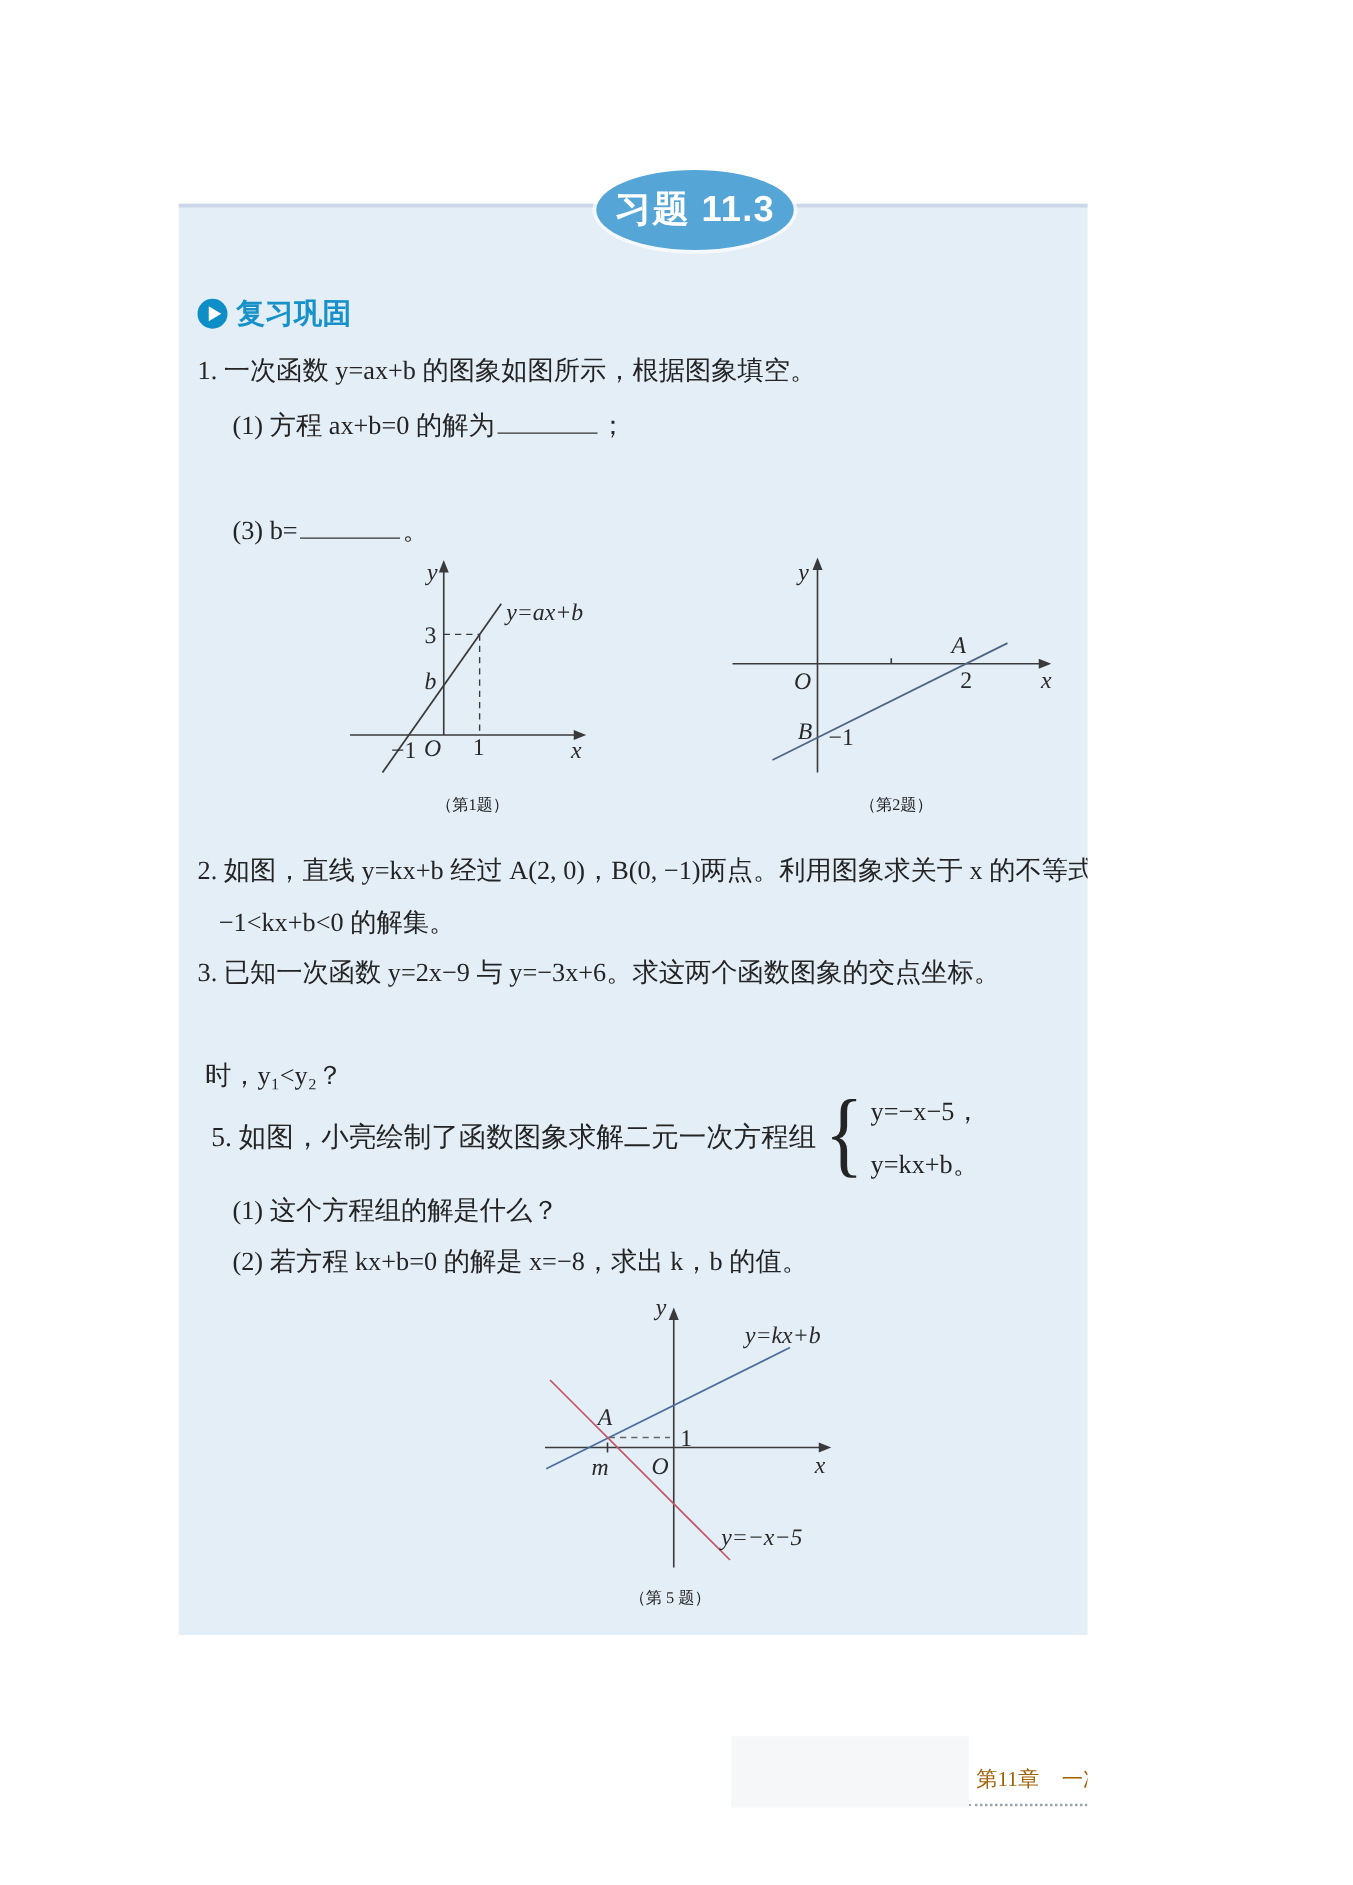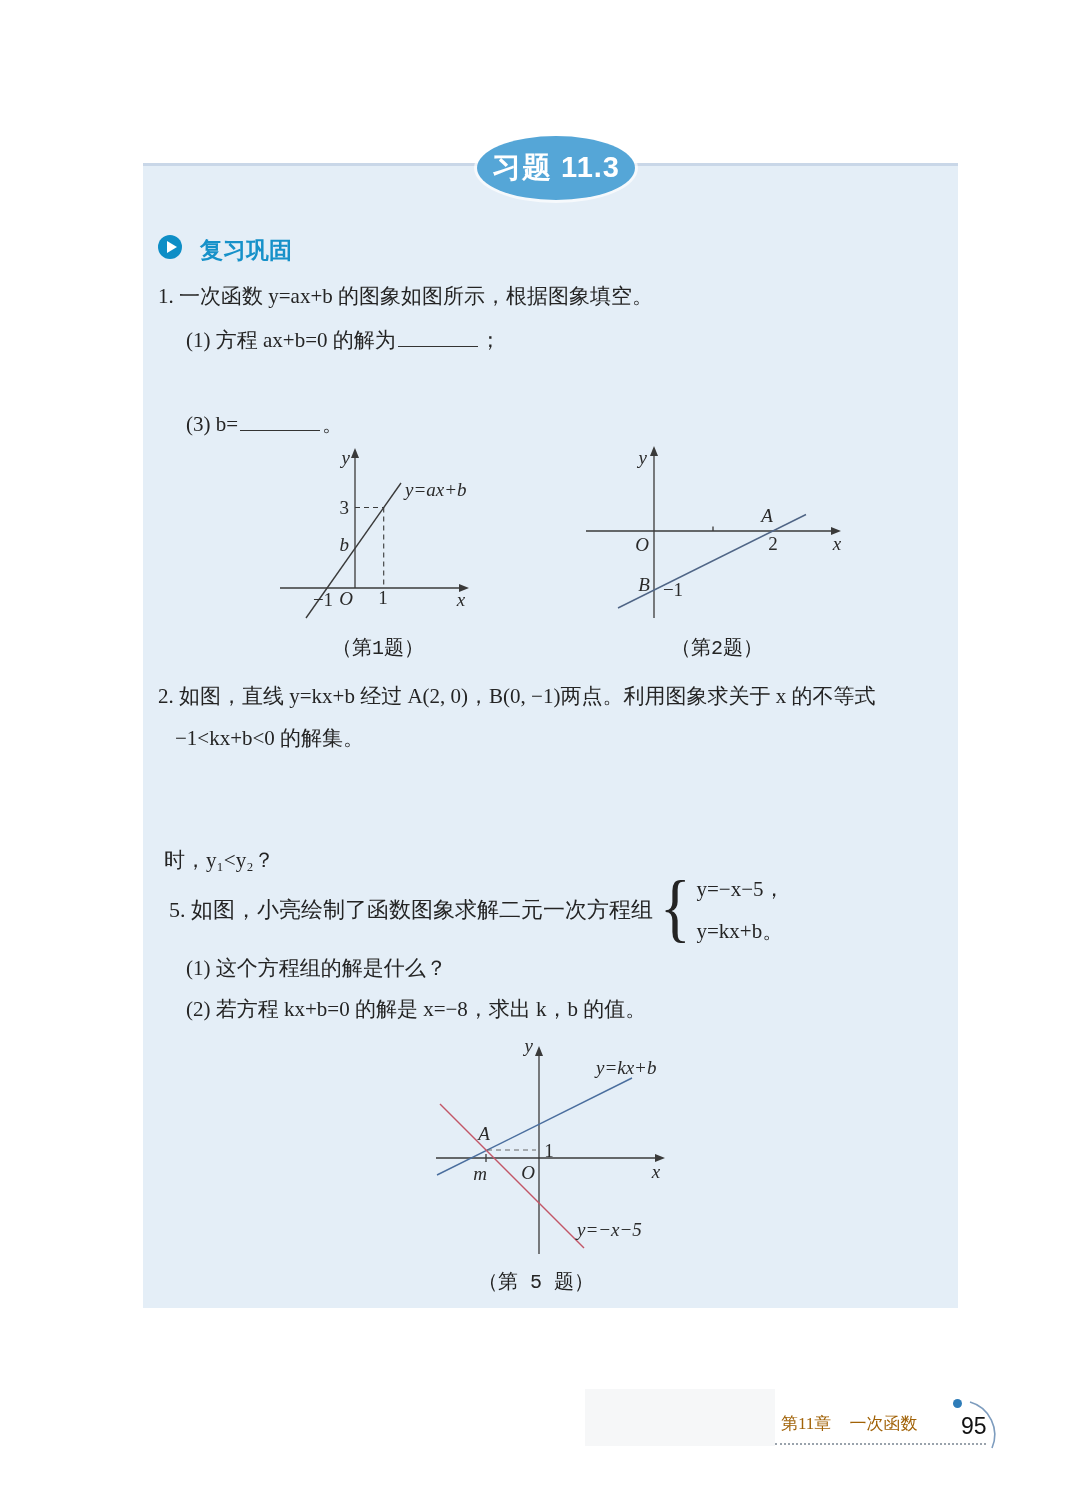--- a/index.html
+++ b/index.html
@@ -1,40 +1,40 @@
 <!DOCTYPE html>
 <html><head>
 <meta charset="utf-8">
 <style>
   html,body{margin:0;padding:0;background:#ffffff;}
-  .page{position:relative;width:1082px;height:1508px;background:#ffffff;overflow:hidden;
+  .page{position:relative;width:870px;height:1508px;background:#ffffff;overflow:hidden;
         font-family:"Liberation Serif","DejaVu Serif",serif;color:#242424;}
   .panel{position:absolute;left:143px;top:163px;width:815px;height:1145px;
          background:#e4eef7;border-top:3px solid #c9d7e8;box-sizing:border-box;}
   .badge{position:absolute;left:477px;top:136px;width:158px;height:64px;background:#55a6d7;
          border-radius:50%;color:#ffffff;font-weight:bold;font-size:29px;letter-spacing:1px;
          display:flex;align-items:center;justify-content:center;
          font-family:"Liberation Sans","DejaVu Sans",sans-serif;
          box-shadow:0 0 0 3px rgba(255,255,255,.65);}
-  .section-head{position:absolute;left:158px;top:235px;display:flex;align-items:flex-start;gap:18px;}
+  .section-head{position:absolute;left:158px;top:235px;display:flex;align-items:center;gap:7px;}
   .play-circle{width:24px;height:24px;border-radius:50%;background:#0e8ec6;position:relative;flex:0 0 auto;}
   .play-circle::after{content:"";position:absolute;left:9px;top:6px;width:0;height:0;
          border-left:10px solid #ffffff;border-top:6px solid transparent;border-bottom:6px solid transparent;}
   .section-label{color:#1691c9;font-weight:bold;font-size:23px;
          font-family:"Liberation Sans","DejaVu Sans",sans-serif;}
   .tline{position:absolute;font-size:21px;white-space:nowrap;line-height:24px;}
   .blank{display:inline-block;width:80px;height:20px;border-bottom:1.5px solid #333;
          vertical-align:baseline;margin:0 2px;}
   .p5row{position:absolute;left:158px;top:868px;display:flex;align-items:center;}
   .p5stem{font-size:22px;white-space:nowrap;margin-left:11px;}
   .brace{font-size:76px;font-weight:400;line-height:0.9;margin:0 3px 6px 4px;transform:scaleX(.85);}
   .sys{display:flex;flex-direction:column;}
   .sysline{font-size:21px;line-height:42px;white-space:nowrap;}
   .fig{position:absolute;}
-  .figcap{font-size:20px;text-align:center;color:#242424;margin-top:2px;font-family:Liberation Mono, monospace;}
+  .figcap{font-size:13px;text-align:center;color:#242424;margin-top:2px;}
   svg text{font-family:"Liberation Serif","DejaVu Serif",serif;font-size:19px;fill:#2a2a2a;}
   svg text.it{font-style:italic;}
   .footer-shade{position:absolute;left:585px;top:1389px;width:190px;height:57px;background:#f6f7f8;}
   .footer-chapter{position:absolute;left:781px;top:1412px;font-size:17px;color:#a16207;white-space:nowrap;}
   .footer-chapter .sp{display:inline-block;width:18px;}
   .page-num{position:absolute;left:961px;top:1413px;font-size:23px;color:#111;
          font-family:"Liberation Sans","DejaVu Sans",sans-serif;}
   .footer-dot{position:absolute;left:953px;top:1399px;width:9px;height:9px;border-radius:50%;background:#2e7cb8;}
   .footer-arc{position:absolute;left:962px;top:1396px;}
   .footer-dotted{position:absolute;left:775px;top:1443px;width:211px;height:0;border-top:2px dotted #9aa3ac;}
@@ -96,20 +96,21 @@
       <text class="it" x="195" y="82" text-anchor="middle">A</text>
       <text x="201" y="110" text-anchor="middle">2</text>
       <text class="it" x="72" y="151" text-anchor="middle">B</text>
       <text x="101" y="156" text-anchor="middle">−1</text>
     </svg>
     <div class="figcap">（第2题）</div>
   </div>
 
   <div class="tline" style="left:158px;top:684px;">2. 如图，直线 y=kx+b 经过 A(2, 0)，B(0, −1)两点。利用图象求关于 x 的不等式</div>
   <div class="tline" style="left:175px;top:726px;">−1&lt;kx+b&lt;0 的解集。</div>
+  <div class="tline" style="left:158px;top:766px;">3. 已知一次函数 y=2x−9 与 y=−3x+6。求这两个函数图象的交点坐标。</div>
   <div class="tline" style="left:164px;top:848px;">时，y₁&lt;y₂？</div>
 
   <div class="p5row">
     <span class="p5stem">5. 如图，小亮绘制了函数图象求解二元一次方程组</span>
     <span class="brace">{</span>
     <span class="sys">
       <span class="sysline">y=−x−5，</span>
       <span class="sysline">y=kx+b。</span>
     </span>
   </div>

